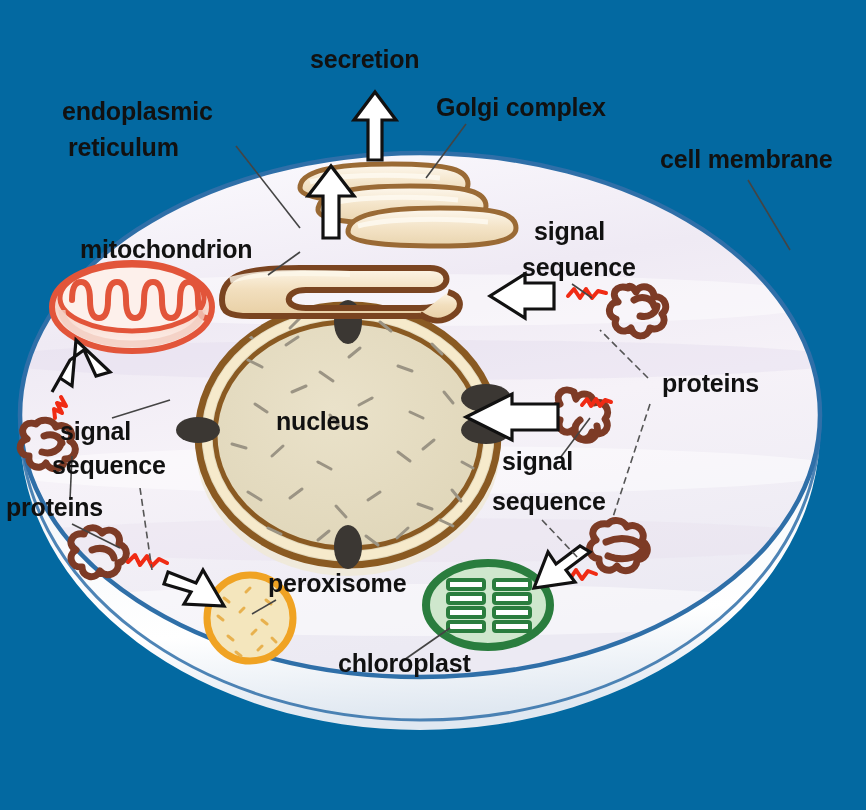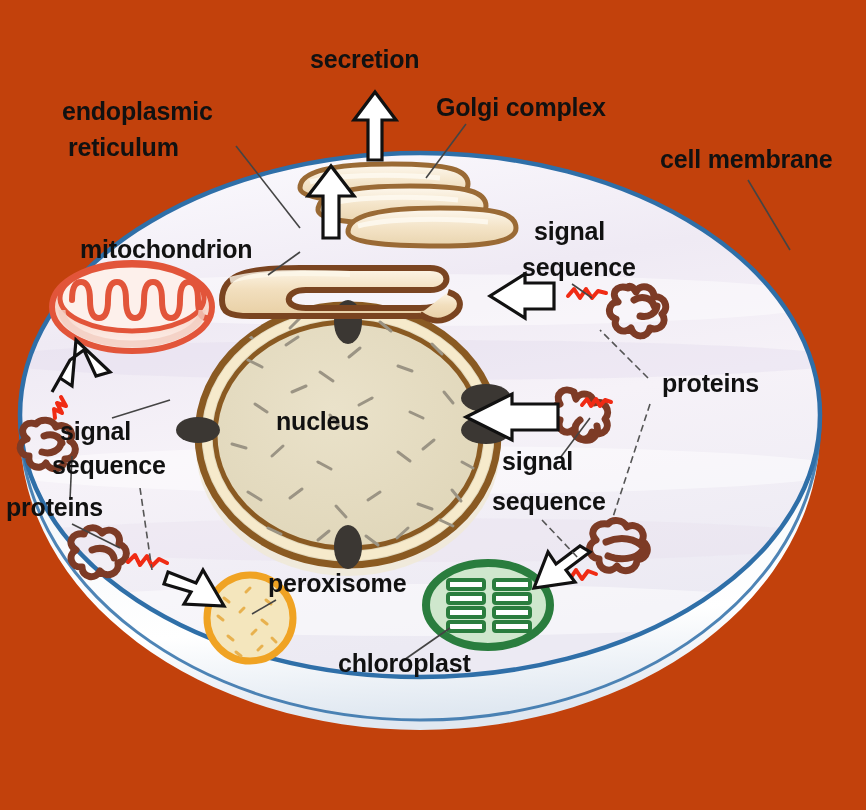--- a/index.html
+++ b/index.html
@@ -1,18 +1,18 @@
 <!DOCTYPE html>
 <html><head>
 <meta charset="utf-8">
 <style>
   html,body{margin:0;padding:0;background:#ffffff;}
   body{width:866px;height:810px;overflow:hidden;
        font-family:"Liberation Sans","DejaVu Sans",sans-serif;}
-  #stage{position:relative;width:866px;height:810px;background:#c2410c;}
+  #stage{position:relative;width:866px;height:810px;background:#0369a1;}
   #stage svg{position:absolute;left:0;top:0;}
   .lbl{fill:#111111;font-family:"Liberation Sans","DejaVu Sans",sans-serif;
        font-size:25px;font-weight:600;letter-spacing:-0.2px;}
   .leader{stroke:#444;stroke-width:1.6;fill:none;}
   .leader-d{stroke:#555;stroke-width:1.6;fill:none;stroke-dasharray:7 4;}
   .arrowOutline{fill:#ffffff;stroke:#111111;stroke-width:3.2;stroke-linejoin:miter;}
   .prot{fill:none;stroke:#7d3b26;stroke-width:7;stroke-linecap:round;stroke-linejoin:round;}
   .sig{fill:none;stroke:#f02b14;stroke-width:4;stroke-linecap:round;stroke-linejoin:round;}
 </style>
 </head>

